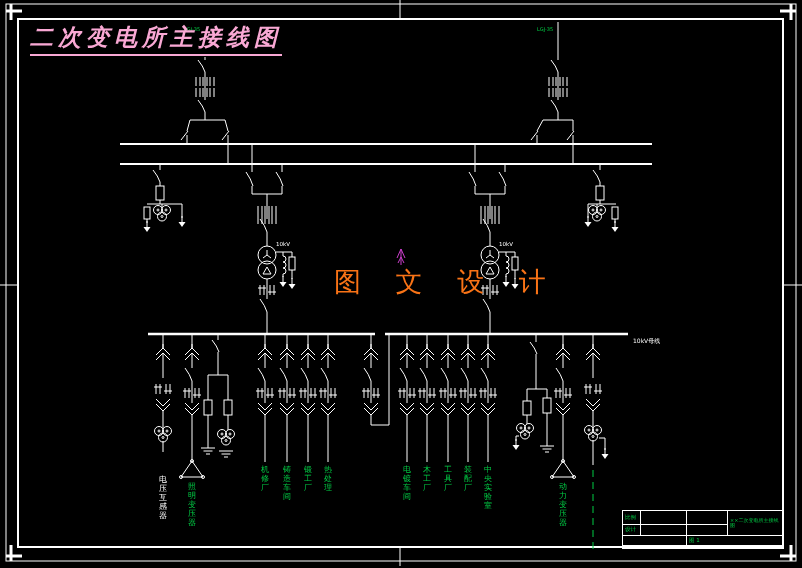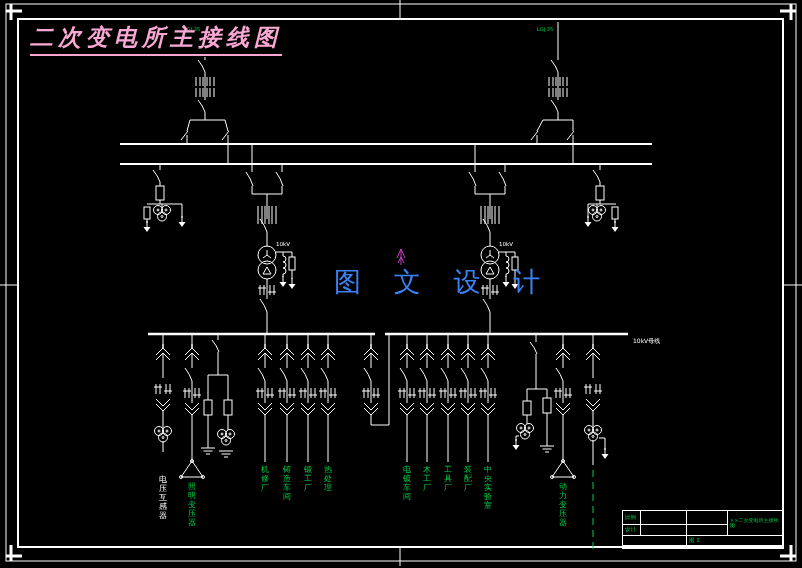--- a/index.html
+++ b/index.html
@@ -650,21 +650,21 @@
       </g>
       <g>
         <polyline points="397,258 401,249 405,258" fill="none" stroke="#cc3fcc" stroke-width="1"></polyline>
         <polyline points="398,263 401,257 404,263" fill="none" stroke="#cc3fcc" stroke-width="1"></polyline>
         <line x1="401" y1="249" x2="401" y2="265" stroke="#cc3fcc" stroke-width="1"></line>
       </g>
     </svg>
 
   <div class="drawing-title" style="color: #f9a8d4; font-style: italic;">二次变电所主接线图</div>
 
-  <div class="watermark" style="color: #3b82f6; font-family: Liberation Serif, serif;">图 文 设 计</div>
+  <div class="watermark" style="color: #f97316;">图 文 设 计</div>
 
   <div class="tb" style="color: rgb(0, 204, 68);">
     <div class="a1">比例</div>
     <div class="b1"></div>
     <div class="c1"></div>
     <div class="dt">××二次变电所主接线图</div>
     <div class="a2">设计</div>
     <div class="b2"></div>
     <div class="c2"></div>
     <div class="e3"></div>

